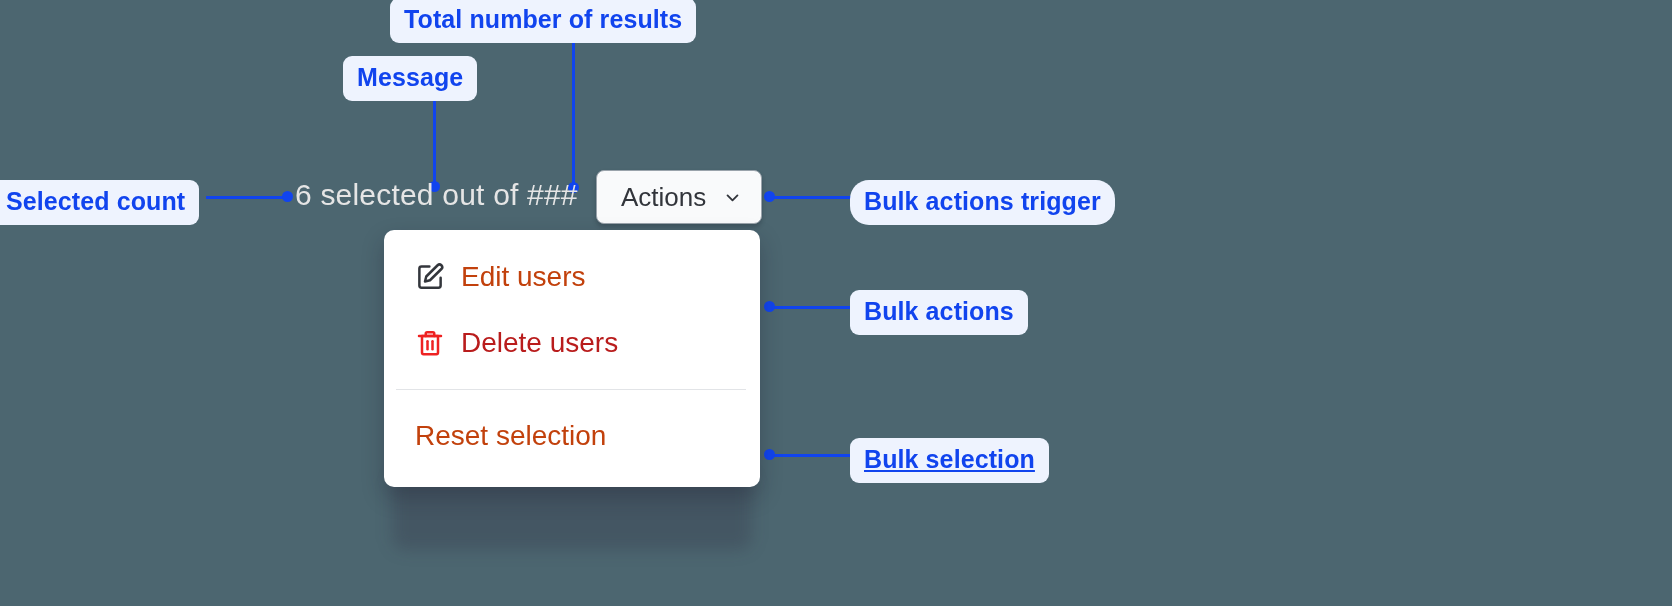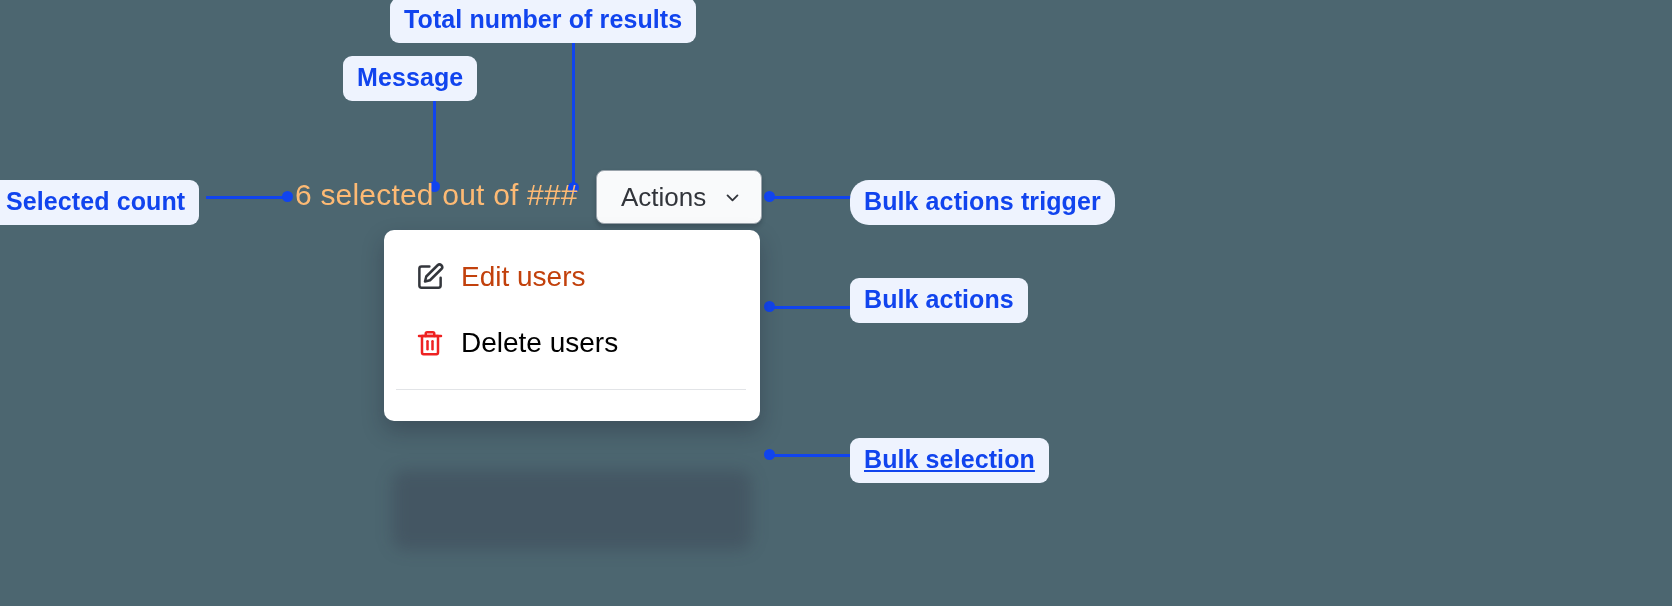--- a/index.html
+++ b/index.html
@@ -52,21 +52,21 @@
     border-radius: 50%;
     background: #1144ee;
   }
 
   
   .selection-msg {
     position: absolute;
     left: 295px;
     top: 180px;
     font-size: 30px;
-    color: #fdba74;
+    color: #e5e5e5;
     line-height: 1;
     letter-spacing: 0.2px;
     white-space: nowrap;
     font-family: "Liberation Sans", sans-serif;
   }
 
   
   .actions-btn {
     position: absolute;
     left: 596px;
@@ -127,21 +127,21 @@
     box-sizing: border-box;
     cursor: pointer;
   }
   .menu-item .mi-label {
     font-size: 28px;
     color: #c2410c;
     line-height: 1;
     white-space: nowrap;
     font-family: "Liberation Sans", sans-serif;
   }
-  .menu-item.danger .mi-label { color: #000000; }
+  .menu-item.danger .mi-label { color: #b91c1c; }
   .menu-item .mi-icon {
     width: 30px;
     height: 30px;
     flex: 0 0 30px;
     display: block;
   }
   .menu-item.plain { padding-left: 31px; }
   .menu-sep {
     height: 1px;
     background: #e2e4e7;
@@ -172,21 +172,21 @@
   <div class="dot" style="left:764px; top:449px;"></div>
 
   <div class="callout" style="left:390px; top:-2px;">Total number of results</div>
 
   <div class="callout" style="left:343px; top:56px;">Message</div>
 
   <div class="callout" style="left:-8px; top:180px;">Selected count</div>
 
   <div class="callout" style="left:850px; top:180px;border-radius:19px;">Bulk actions trigger</div>
 
-  <div class="callout" style="left:850px; top:278px;">Bulk actions</div>
+  <div class="callout" style="left:850px; top:290px;">Bulk actions</div>
 
   <div class="callout" style="left:850px; top:438px;text-decoration:underline;">Bulk selection</div>
 
   <div class="selection-msg">6 selected out of ###</div>
 
   <div class="actions-btn">
     <span class="label">Actions</span>
     <span style="display:flex;align-items:center;">
       <svg class="chev" viewBox="0 0 24 24" fill="none" stroke="#32353b" stroke-width="2.6" stroke-linecap="round" stroke-linejoin="round">
         <polyline points="5,9 12,16 19,9"></polyline>
@@ -217,16 +217,19 @@
           <line x1="10" y1="10.5" x2="10" y2="17"></line>
           <line x1="14" y1="10.5" x2="14" y2="17"></line>
         </svg>
       </span>
       <span class="mi-label">Delete users</span>
     </div>
 
     <div class="menu-sep"></div>
 
 
+    <div class="menu-item plain">
+      <span class="mi-label">Reset selection</span>
+    </div>
 
   </div>
 
 </div>
 
 </body></html>

